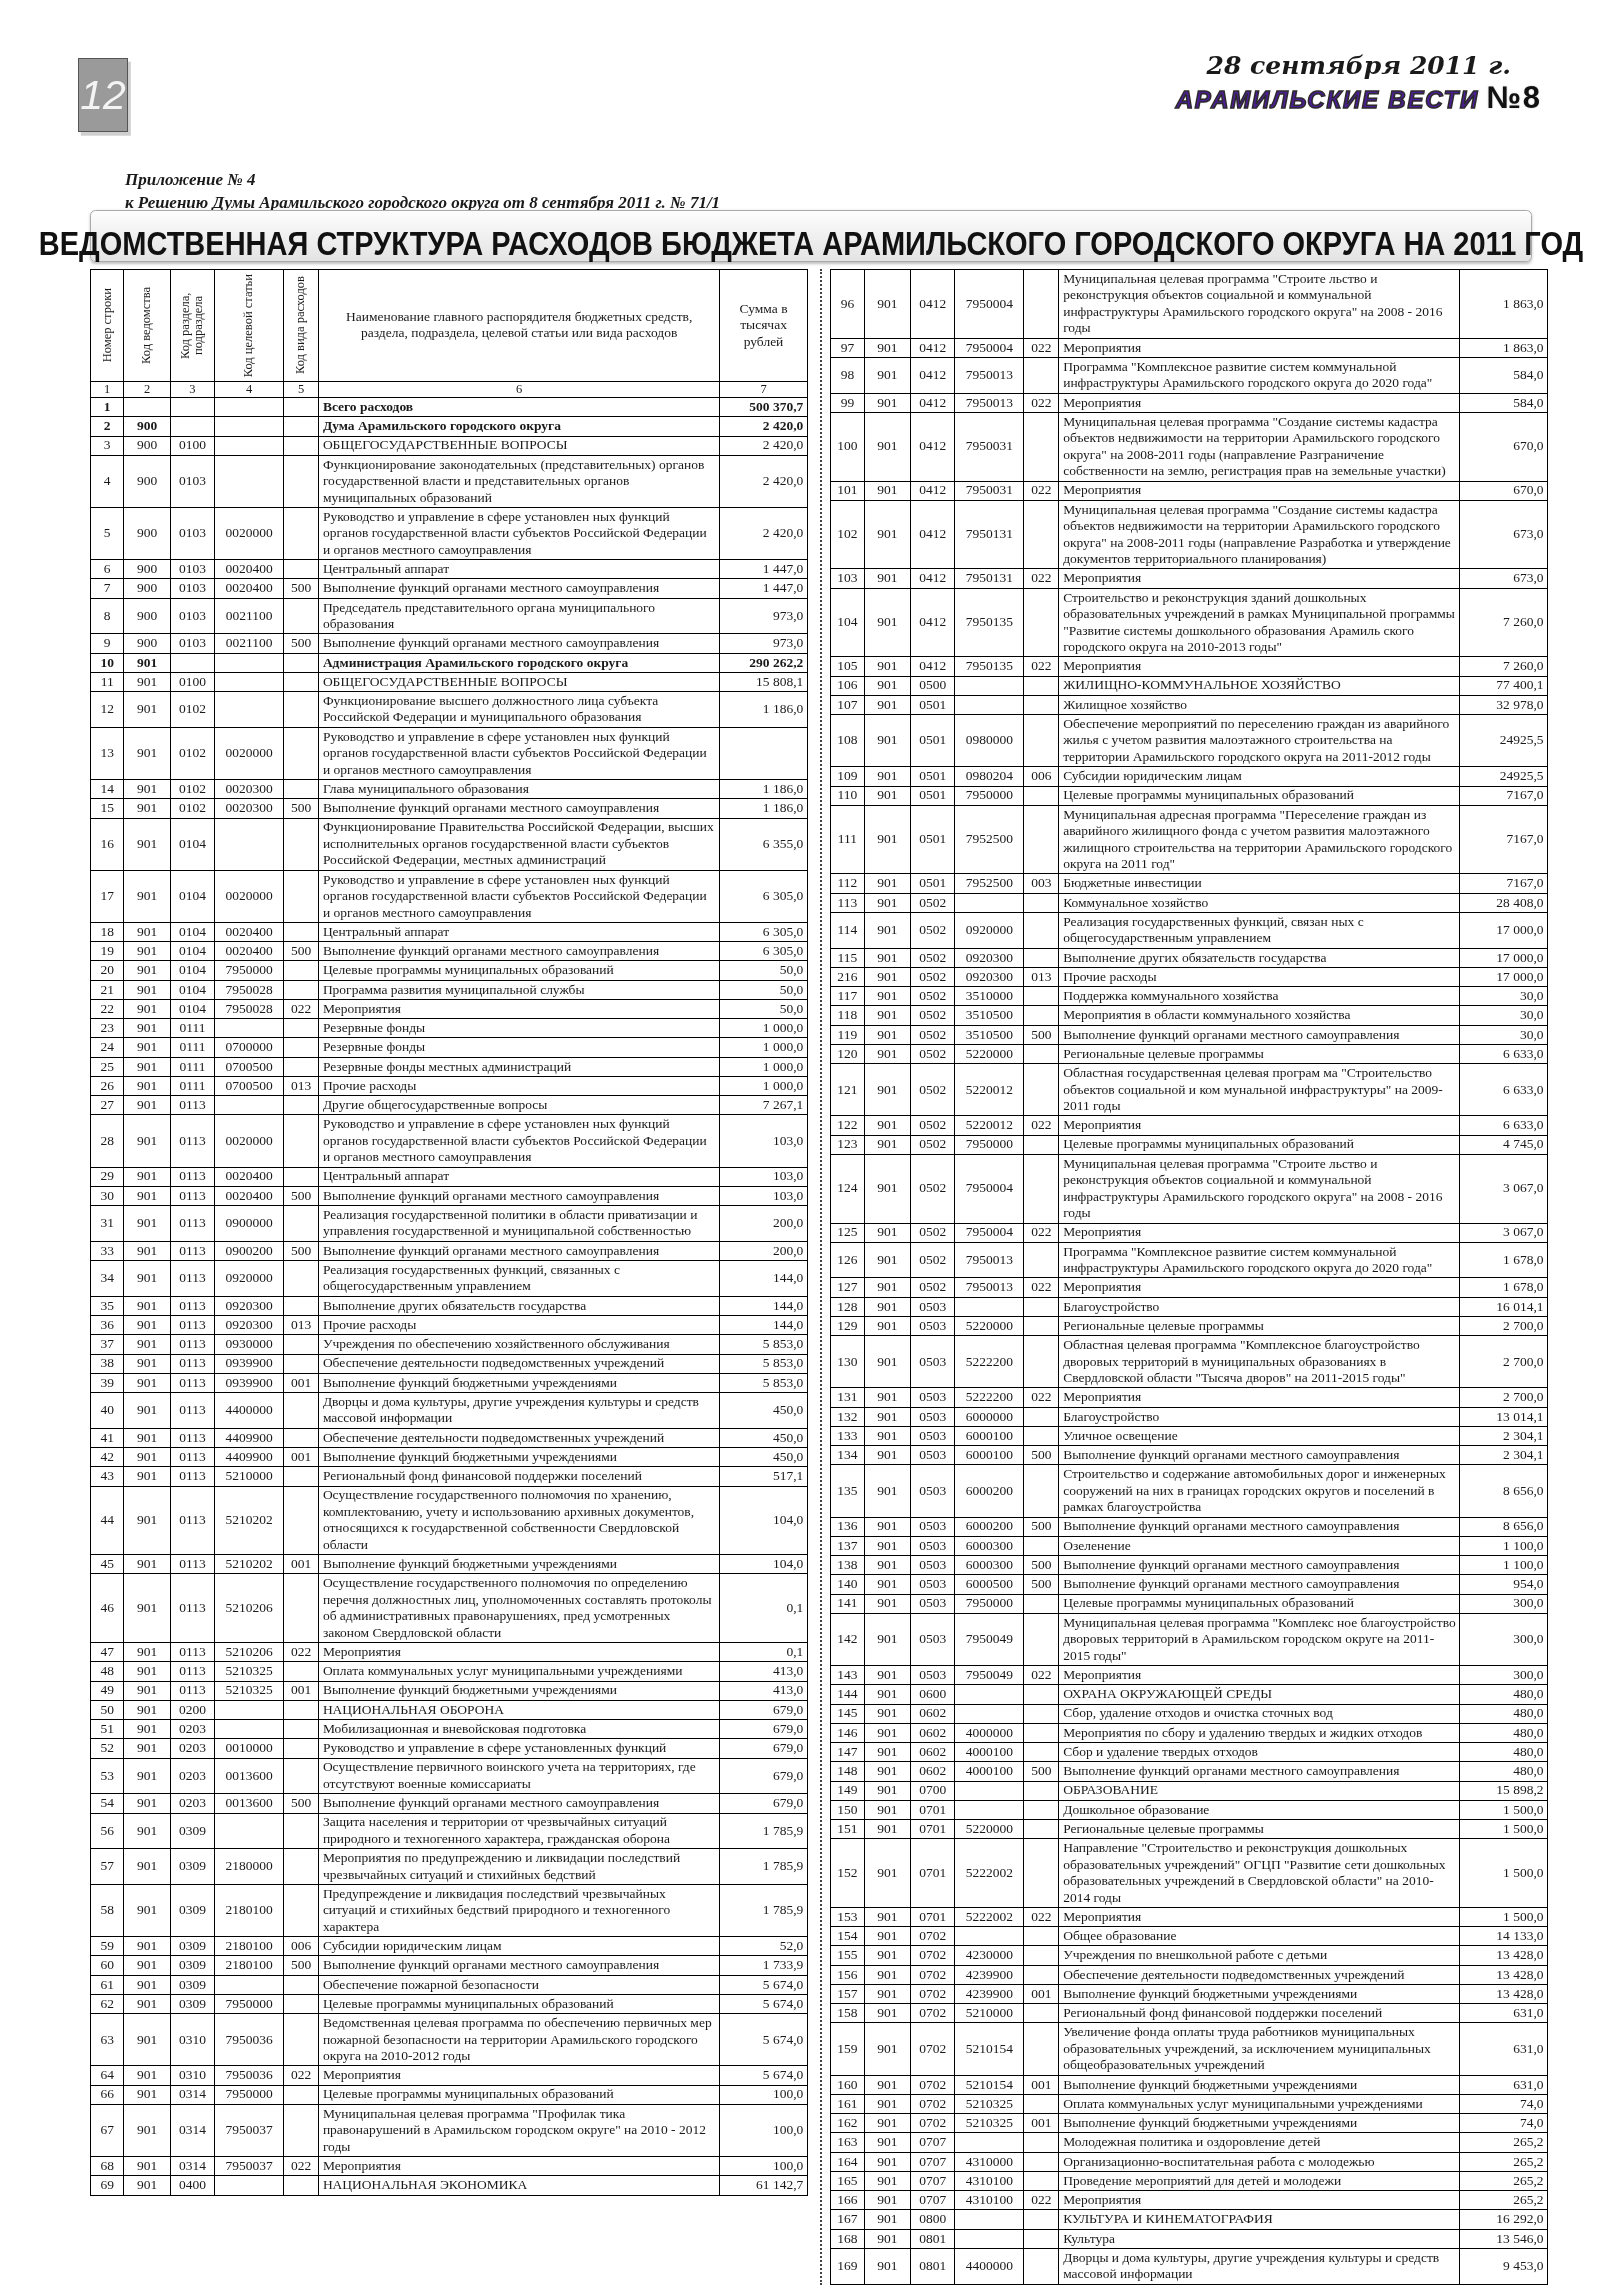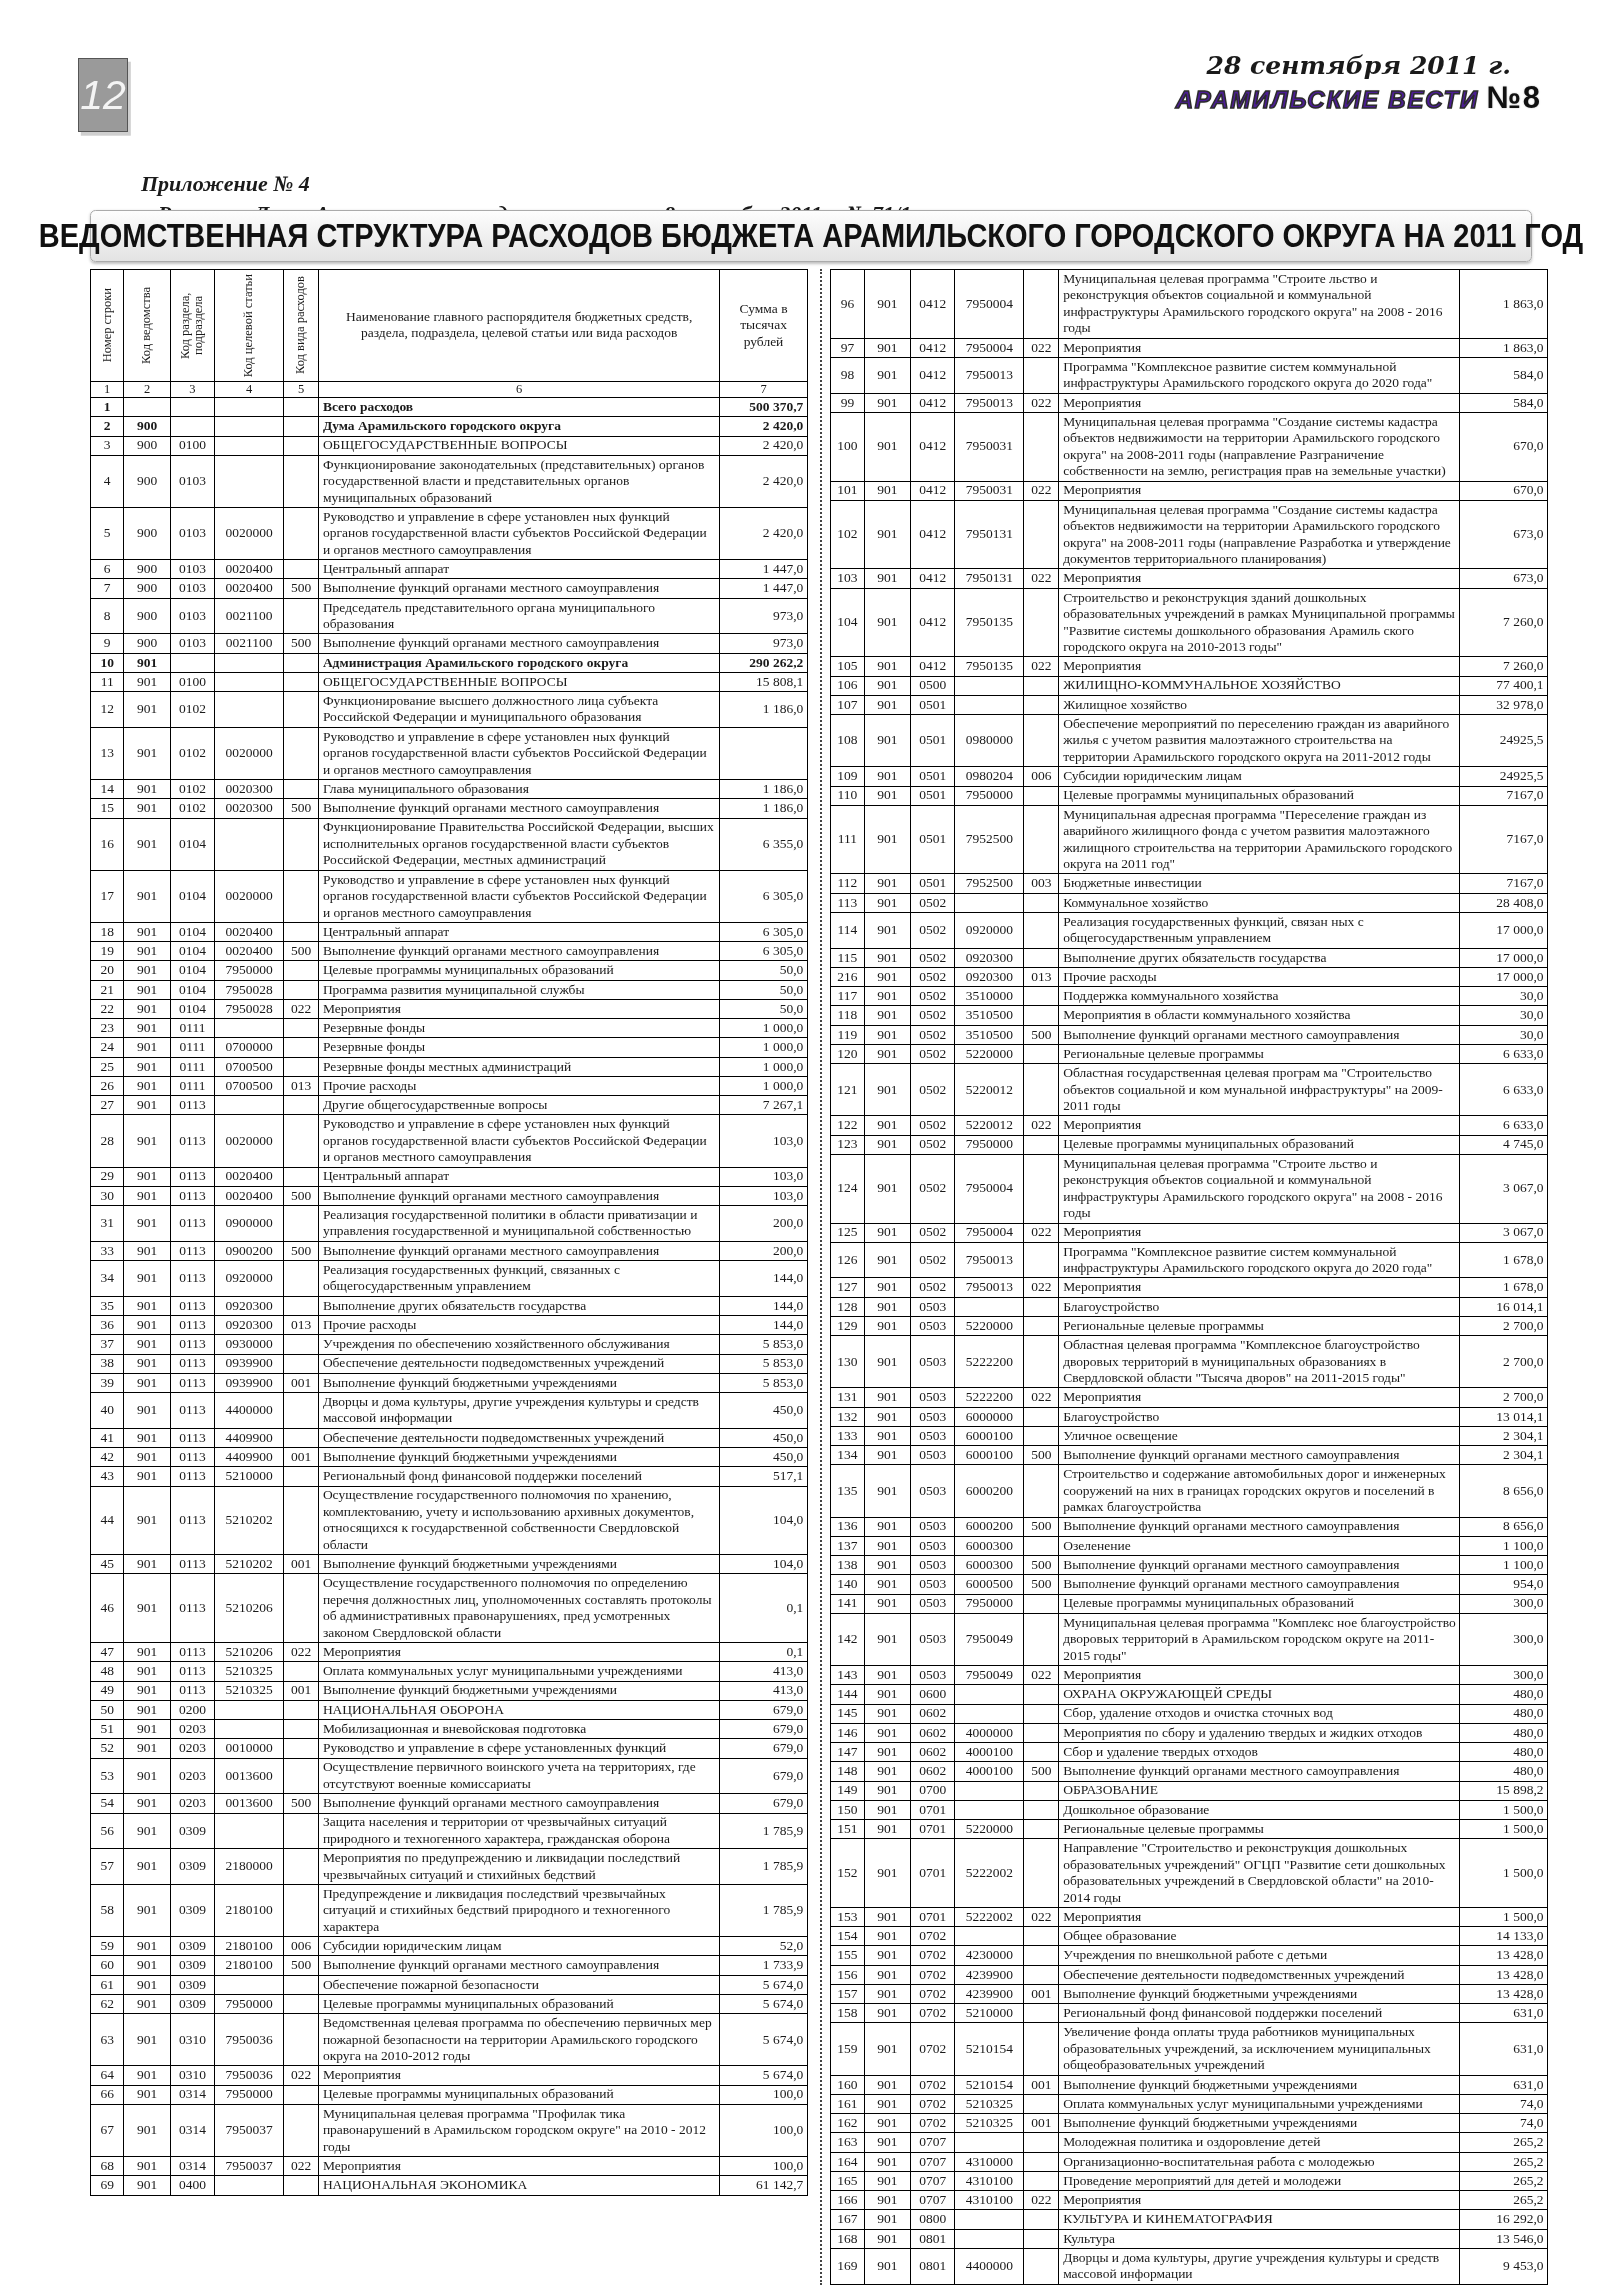--- a/index.html
+++ b/index.html
@@ -31,29 +31,29 @@
     -webkit-text-stroke:1.5px #2b2b2b;text-stroke:1.5px #2b2b2b;
     text-shadow:0 0 1.8px #bbb;
   }
   .masthead .issue-no{
     font-family:"Liberation Sans",sans-serif;font-weight:bold;font-size:31px;
     color:#111;-webkit-text-stroke:0;margin-left:7.4px;font-style:normal;
   }
   
   .appendix{
     position:absolute;top:169px;left:125px;
-    font-weight:bold;font-style:italic;font-size:22px;line-height:1.35;margin-left:16px;
+    font-weight:bold;font-style:italic;font-size:17px;line-height:1.35;
   }
   
   .title-bar{
     position:absolute;top:210px;left:90px;width:1440px;height:50px;
     background:linear-gradient(#fdfdfd,#e3e3e3);
     border:0.9px solid #aaa;border-radius:5.5px;
     box-shadow:0 1.8px 2.8px rgba(0,0,0,.25);
-    display:flex;align-items:center;justify-content:center;
+    display:flex;align-items:flex-end;justify-content:center;
   }
   .title-bar span{
     font-family:"Liberation Sans",sans-serif;font-weight:bold;font-size:29px;
     transform:scaleY(1.15);letter-spacing:0px;white-space:nowrap;color:#111;
   }
   
   .col-left{position:absolute;top:269px;left:90px;width:718px;}
   .col-right{position:absolute;top:269px;left:820px;width:718px;border-left:2.8px dotted #444;padding-left:8.3px;}
   table.budget{border-collapse:collapse;width:100%;table-layout:fixed;}
   table.budget td,table.budget th{

